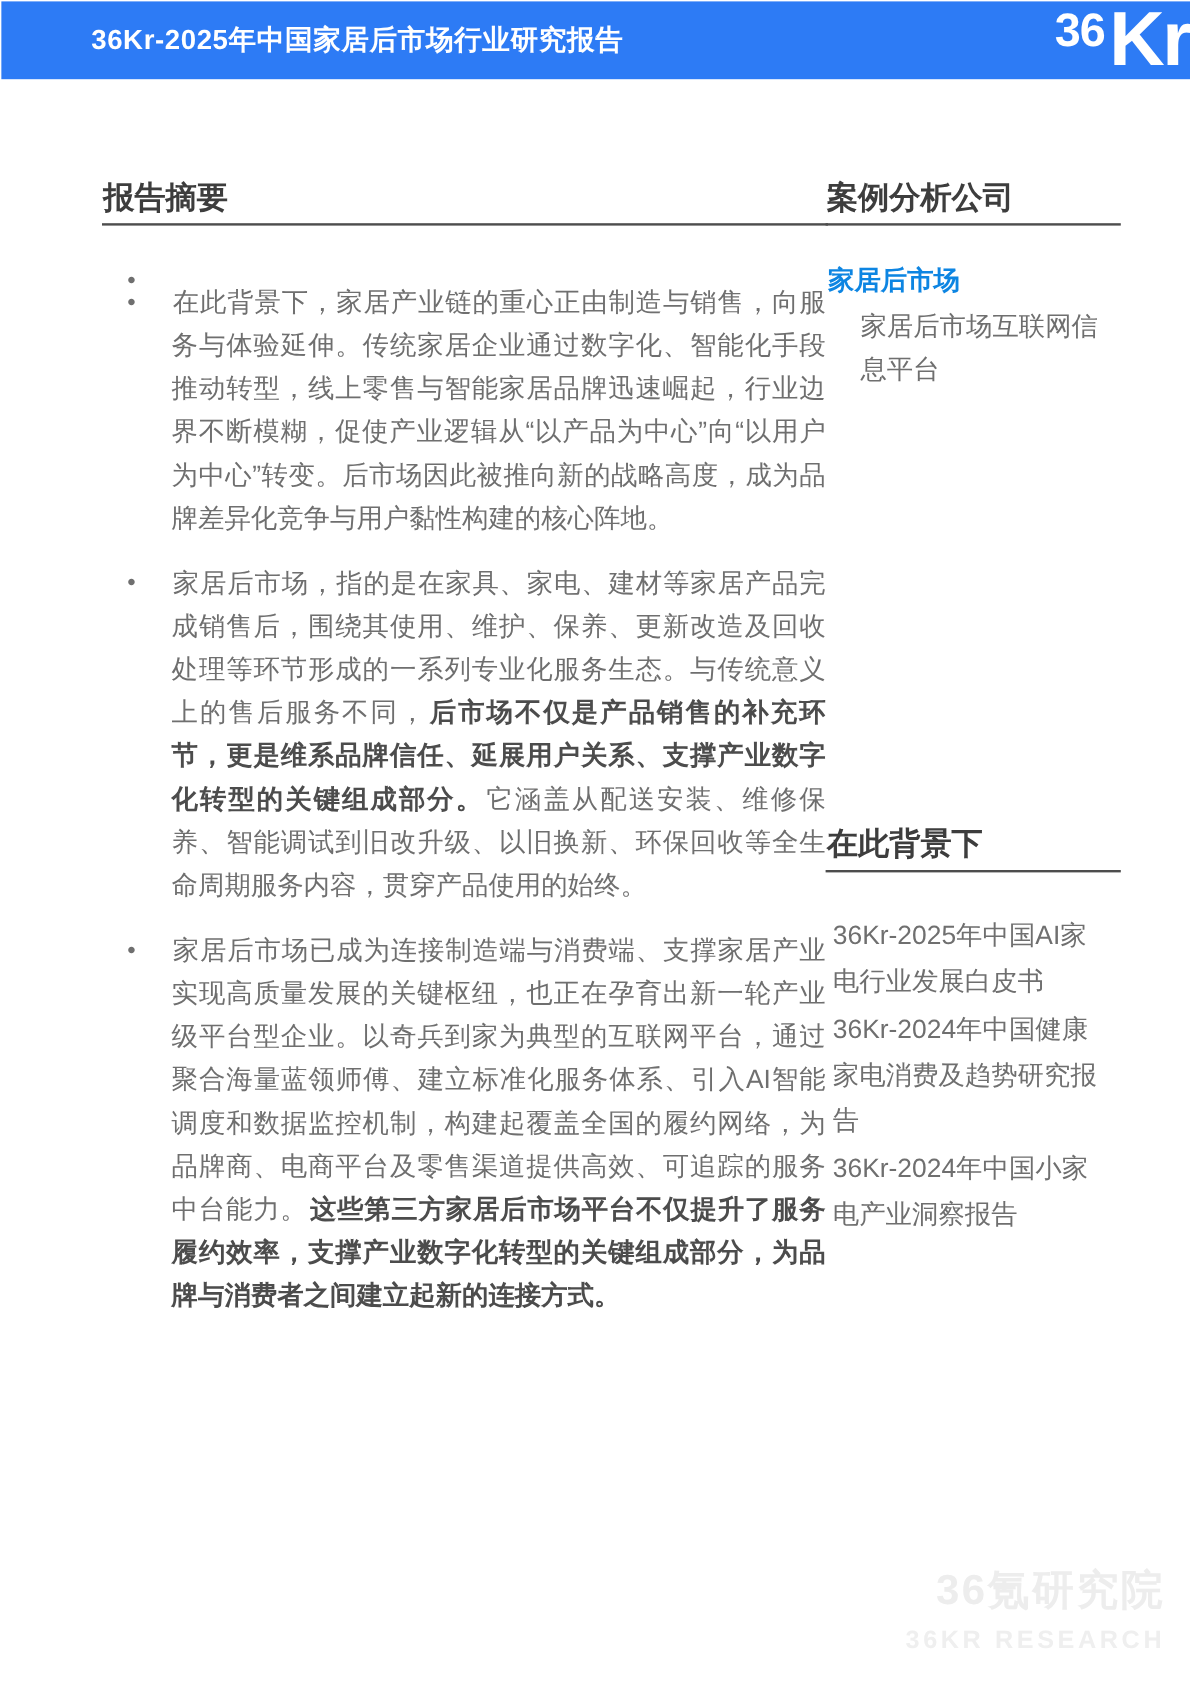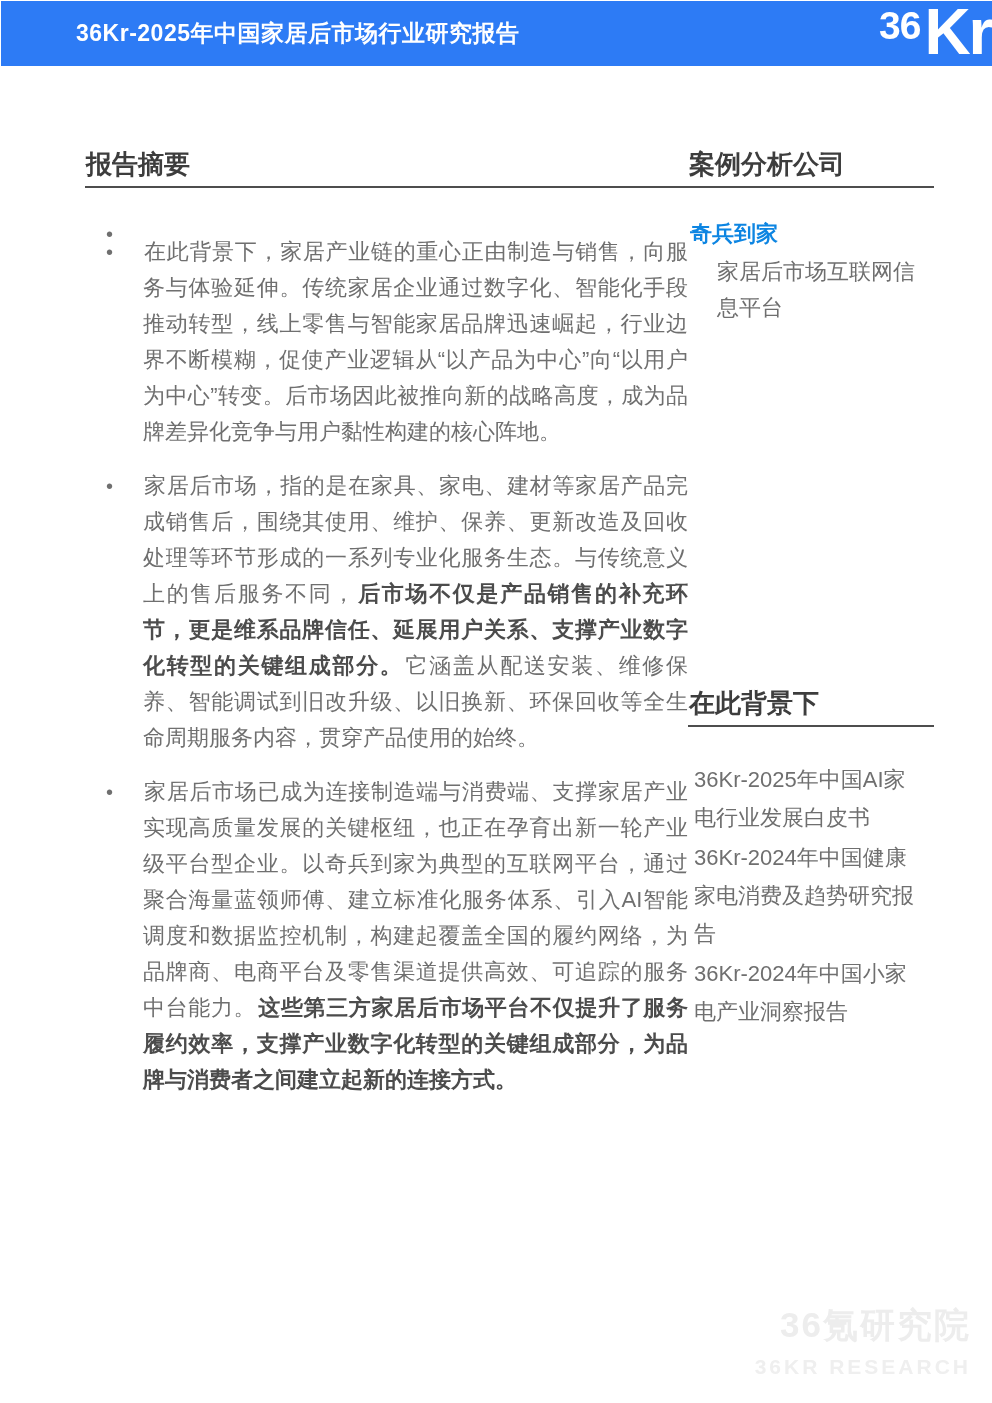--- a/index.html
+++ b/index.html
@@ -110,21 +110,21 @@
       <li><span class="marker">•</span><span>在此背景下，家居产业链的重心正由制造与销售，向服务与体验延伸。传统家居企业通过数字化、智能化手段推动转型，线上零售与智能家居品牌迅速崛起，行业边界不断模糊，促使产业逻辑从“以产品为中心”向“以用户为中心”转变。后市场因此被推向新的战略高度，成为品牌差异化竞争与用户黏性构建的核心阵地。</span></li>
       <li><span class="marker">•</span><span>家居后市场，指的是在家具、家电、建材等家居产品完成销售后，围绕其使用、维护、保养、更新改造及回收处理等环节形成的一系列专业化服务生态。与传统意义上的售后服务不同，</span><span class="seg-bold">后市场不仅是产品销售的补充环节，更是维系品牌信任、延展用户关系、支撑产业数字化转型的关键组成部分。</span><span>它涵盖从配送安装、维修保养、智能调试到旧改升级、以旧换新、环保回收等全生命周期服务内容，贯穿产品使用的始终。</span></li>
       <li><span class="marker">•</span><span>家居后市场已成为连接制造端与消费端、支撑家居产业实现高质量发展的关键枢纽，也正在孕育出新一轮产业级平台型企业。以奇兵到家为典型的互联网平台，通过聚合海量蓝领师傅、建立标准化服务体系、引入AI智能调度和数据监控机制，构建起覆盖全国的履约网络，为品牌商、电商平台及零售渠道提供高效、可追踪的服务中台能力。</span><span class="seg-bold">这些第三方家居后市场平台不仅提升了服务履约效率，支撑产业数字化转型的关键组成部分，为品牌与消费者之间建立起新的连接方式。</span></li>
     </ul>
 </section>
 
 <aside class="side-col case-section" style="top:146px;">
   <h2 class="sec-heading">案例分析公司</h2>
   <div class="sec-divider"></div>
   <div class="company-block">
-    <div class="company-name">奇兵到家</div>
+    <div class="company-name">家居后市场</div>
     <div class="company-desc">家居后市场互联网信息平台</div>
   </div>
 </aside>
 
 <aside class="side-col related-section" style="top:685px;">
   <h2 class="sec-heading">在此背景下</h2>
   <div class="sec-divider"></div>
   <ul class="report-list">
       <li>36Kr-2025年中国AI家电行业发展白皮书</li>
       <li>36Kr-2024年中国健康家电消费及趋势研究报告</li>

